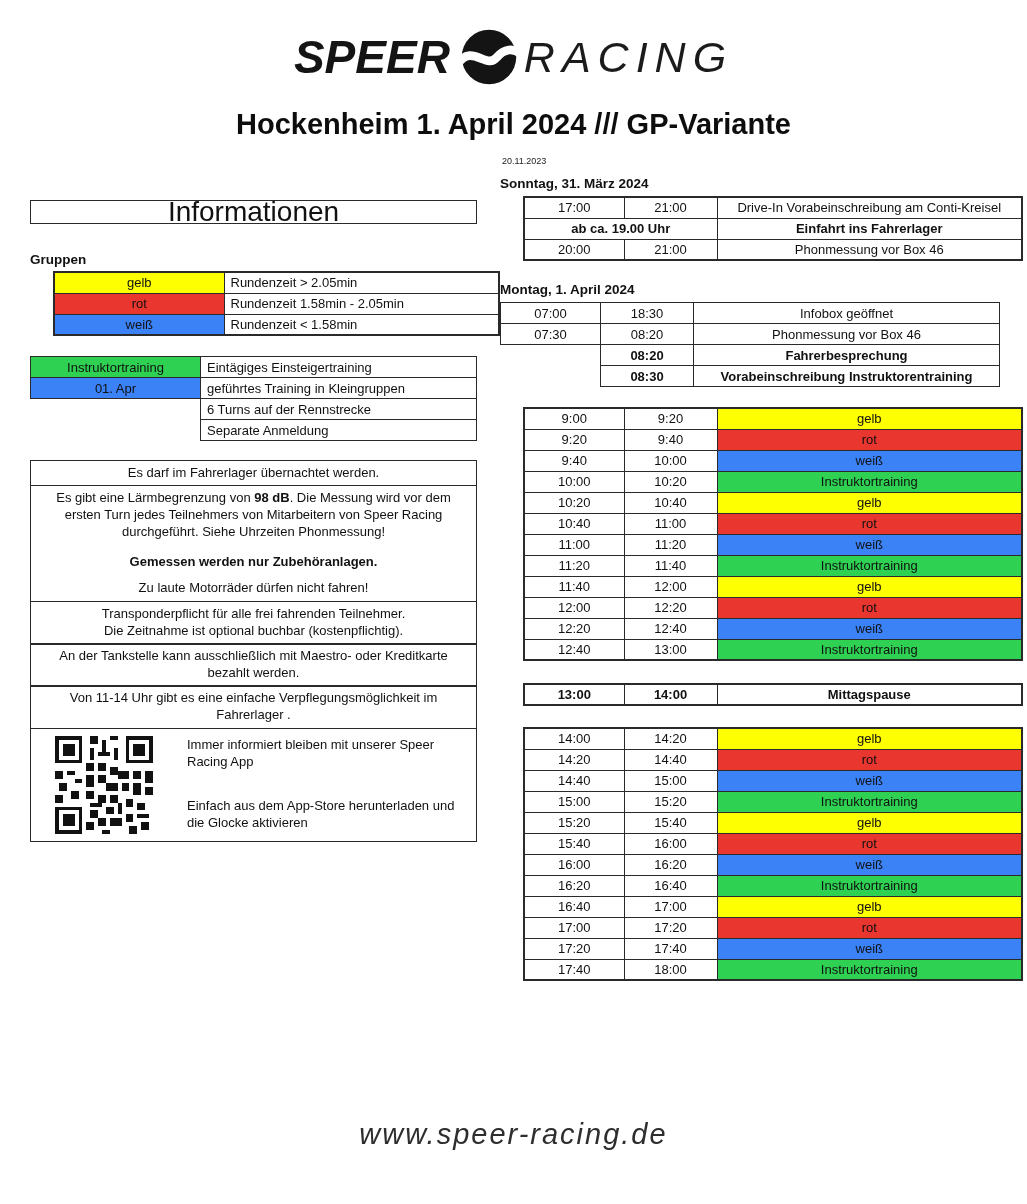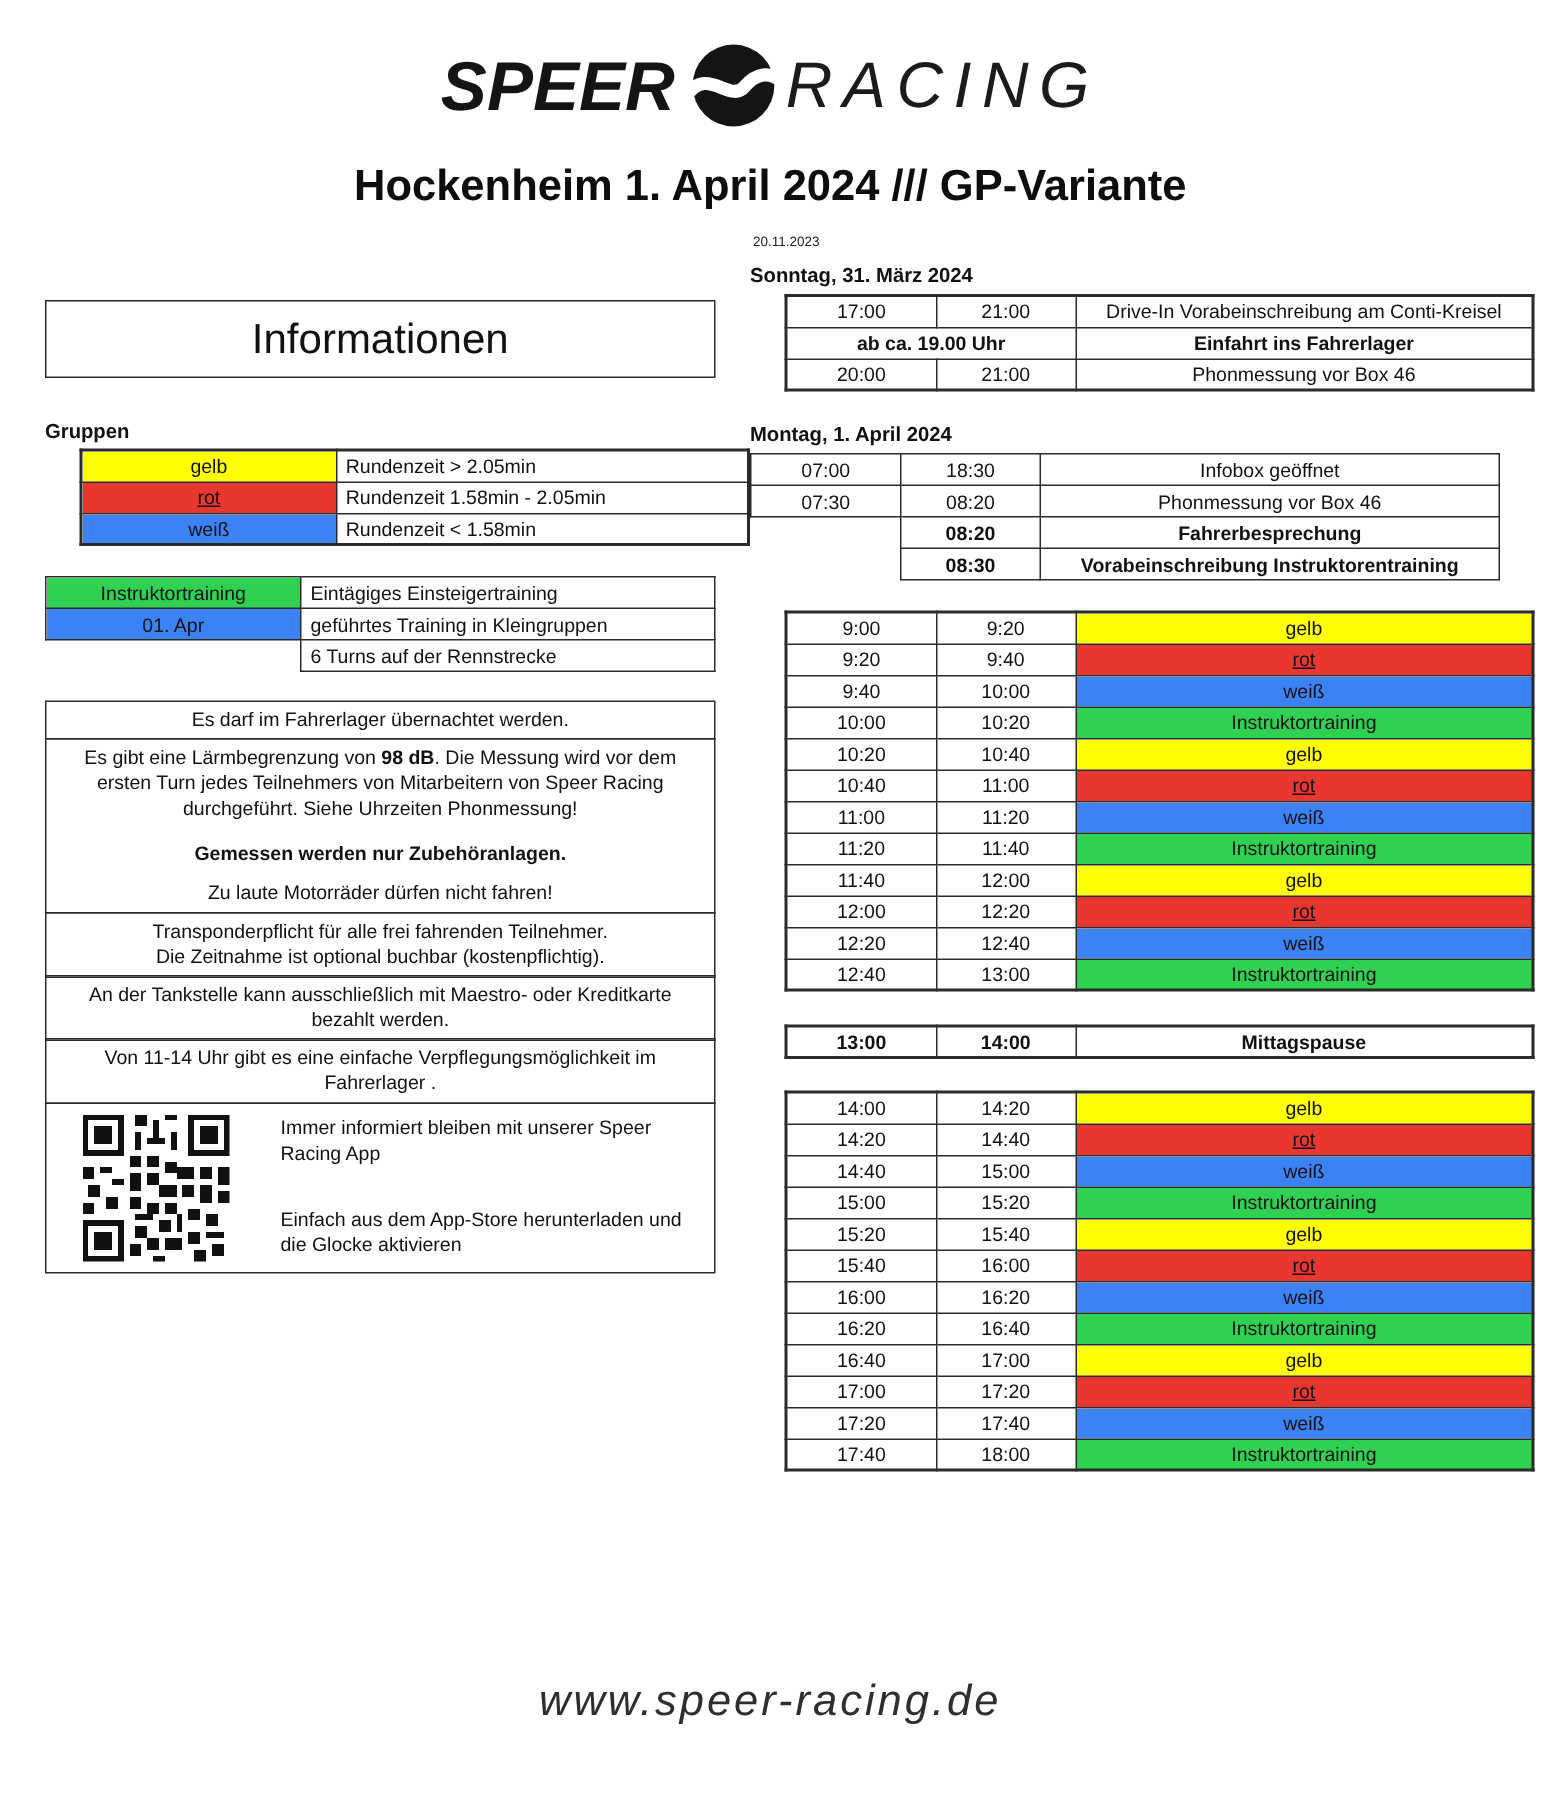--- a/index.html
+++ b/index.html
@@ -28,34 +28,34 @@
   .tbl td { border:1px solid #2a2a2a; height:21px; padding:0 6px; overflow:hidden; white-space:nowrap; }
   .tbl.outer { border:2px solid #2a2a2a;margin-left:23px; }
   .t { text-align:center; }
   .c { text-align:center; }
   .l { text-align:left; }
   .b { font-weight:bold; }
   td.ghost { border:none; background:transparent; }
 
   
   [data-color="gelb"]  { background:#feff00; }
-  [data-color="rot"]   { background:#e9362e;text-decoration:underline; }
+  [data-color="rot"]   { background:#e9362e; }
   [data-color="weiss"] { background:#3b82f6; }
   [data-color="gruen"] { background:#2ed151; }
 
   
   .print-date { font-size:9px; color:#222; margin:0 0 0 2px; }
   .day-heading { margin:10px 0 5px 0; font-size:13.5px; font-weight:bold; }
   .gap20 { margin-top:20px;border-radius:26px; }
   .gap21 { margin-top:21px; }
   .gap22 { margin-top:22px; }
 
   
   .info-header {
-    border:1.5px solid #2a2a2a; height:52px;
+    border:1.5px solid #2a2a2a; height:24px;
     display:flex; align-items:center; justify-content:center;
     font-size:28px; font-weight:400;
   }
   .gruppen-heading { margin-top:28px; font-weight:bold; font-size:13.5px; }
   .mt4  { margin-top:4px; }
   .mt20 { margin-top:20px; }
 
   .note-stack { margin-top:20px; }
   .note {
     border:1.5px solid #2a2a2a; margin-top:-1.5px;
@@ -136,20 +136,24 @@
         <td class="c" data-color="gruen">Instruktortraining</td>
         <td class="l">Eintägiges Einsteigertraining</td>
       </tr>
       <tr>
         <td class="c" data-color="weiss">01. Apr</td>
         <td class="l">geführtes Training in Kleingruppen</td>
       </tr>
       <tr>
         <td class="ghost"></td>
         <td class="l">6 Turns auf der Rennstrecke</td>
+      </tr>
+      <tr>
+        <td class="ghost"></td>
+        <td class="l">Separate Anmeldung</td>
       </tr>
     </tbody>
       </table>
 
     <div class="note-stack">
       <div class="note">
         <p>Es darf im Fahrerlager übernachtet werden.</p>
       </div>
       <div class="note">
         <p><span>Es gibt eine Lärmbegrenzung von </span><b>98 dB</b><span>. Die Messung wird vor dem ersten Turn jedes Teilnehmers von Mitarbeitern von Speer Racing durchgeführt. Siehe Uhrzeiten Phonmessung!</span></p>

